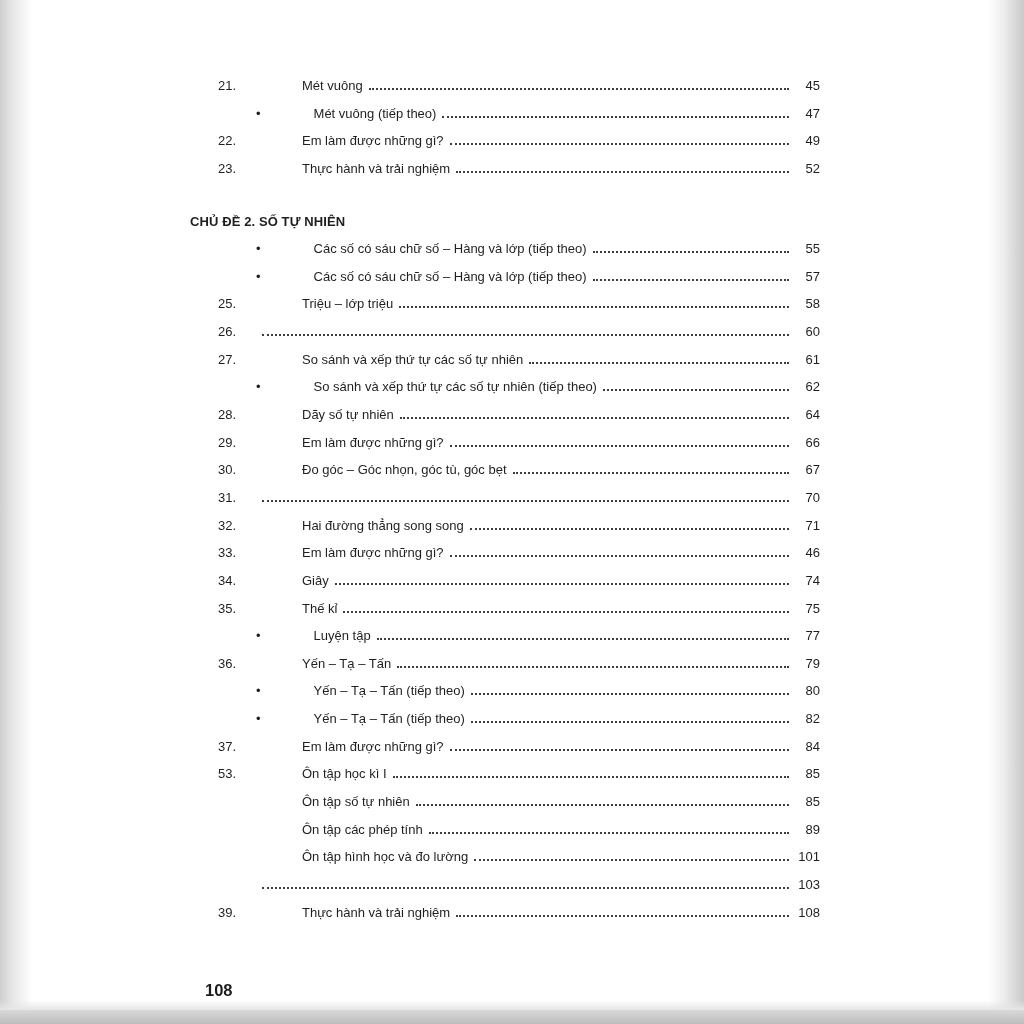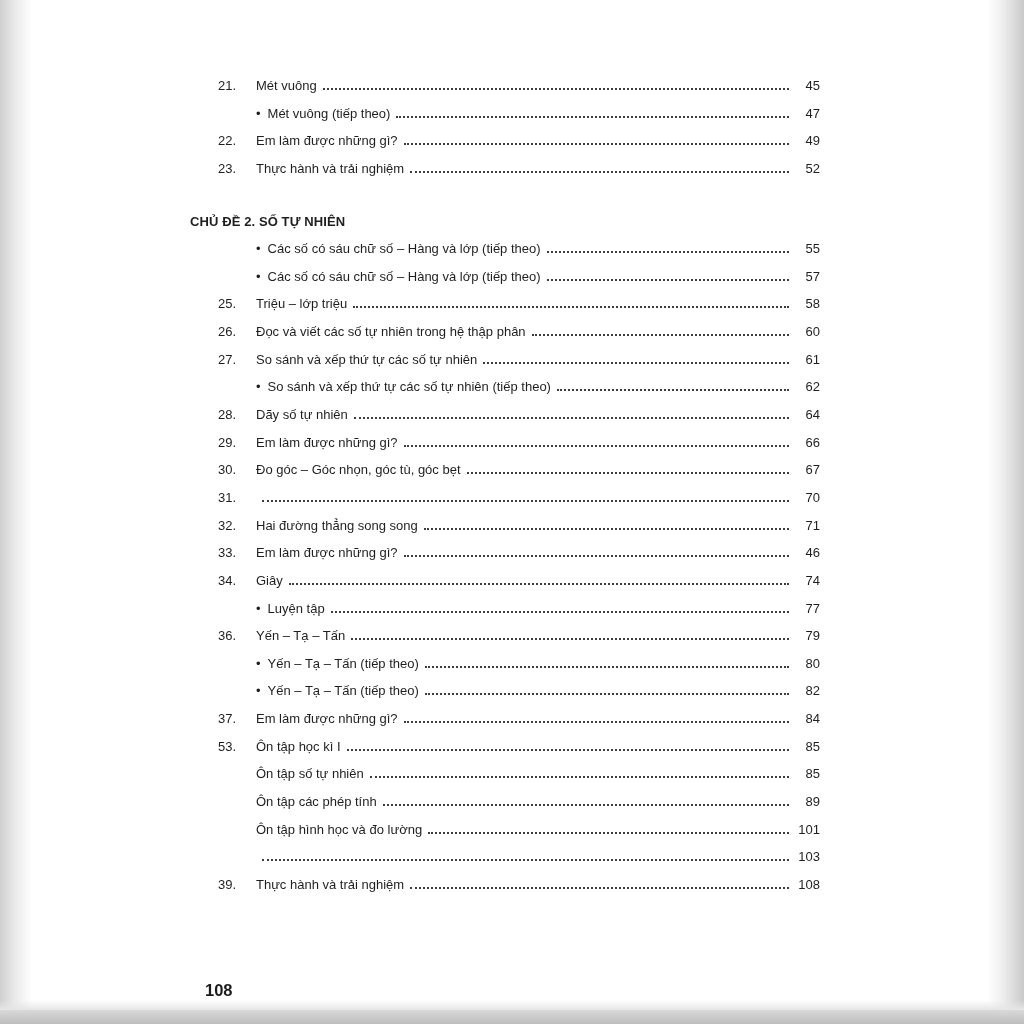--- a/index.html
+++ b/index.html
@@ -51,21 +51,21 @@
     align-items: baseline;
     height: 27.65px;
     line-height: 27.65px;
     font-size: 13px;
     margin-left: 28px;
     white-space: nowrap;
   }
   .toc-row.indent { margin-left: 66px; }
   .toc-row .num { flex: none; width: 38px; }
   .toc-row .bullet { flex: none; margin-right: 7px; }
-  .toc-row .title { flex: none; }
+  .toc-row .title { flex: none; margin-left: 46px; }
   .toc-row .leader {
     flex: 1 1 auto;
     min-width: 12px;
     border-bottom: 2.2px dotted #3d3d3d;
     margin: 0 3px 0 6px;
   }
   .toc-row .page-num {
     flex: none;
     min-width: 28px;
     text-align: right;
@@ -123,21 +123,20 @@
           <span class="page-num">57</span>
         </div>
         <div class="toc-row">
           <span class="num">25.</span>
           <span class="title">Triệu – lớp triệu</span>
           <span class="leader"></span>
           <span class="page-num">58</span>
         </div>
         <div class="toc-row">
           <span class="num">26.</span>
-          <span class="title">Đọc và viết các số tự nhiên trong hệ thập phân</span>
           <span class="leader"></span>
           <span class="page-num">60</span>
         </div>
         <div class="toc-row">
           <span class="num">27.</span>
           <span class="title">So sánh và xếp thứ tự các số tự nhiên</span>
           <span class="leader"></span>
           <span class="page-num">61</span>
         </div>
         <div class="toc-row indent">
@@ -179,20 +178,26 @@
           <span class="num">33.</span>
           <span class="title">Em làm được những gì?</span>
           <span class="leader"></span>
           <span class="page-num">46</span>
         </div>
         <div class="toc-row">
           <span class="num">34.</span>
           <span class="title">Giây</span>
           <span class="leader"></span>
           <span class="page-num">74</span>
+        </div>
+        <div class="toc-row">
+          <span class="num">35.</span>
+          <span class="title">Thế kỉ</span>
+          <span class="leader"></span>
+          <span class="page-num">75</span>
         </div>
         <div class="toc-row indent">
           <span class="bullet">•</span>
           <span class="title">Luyện tập</span>
           <span class="leader"></span>
           <span class="page-num">77</span>
         </div>
         <div class="toc-row">
           <span class="num">36.</span>
           <span class="title">Yến – Tạ – Tấn</span>

